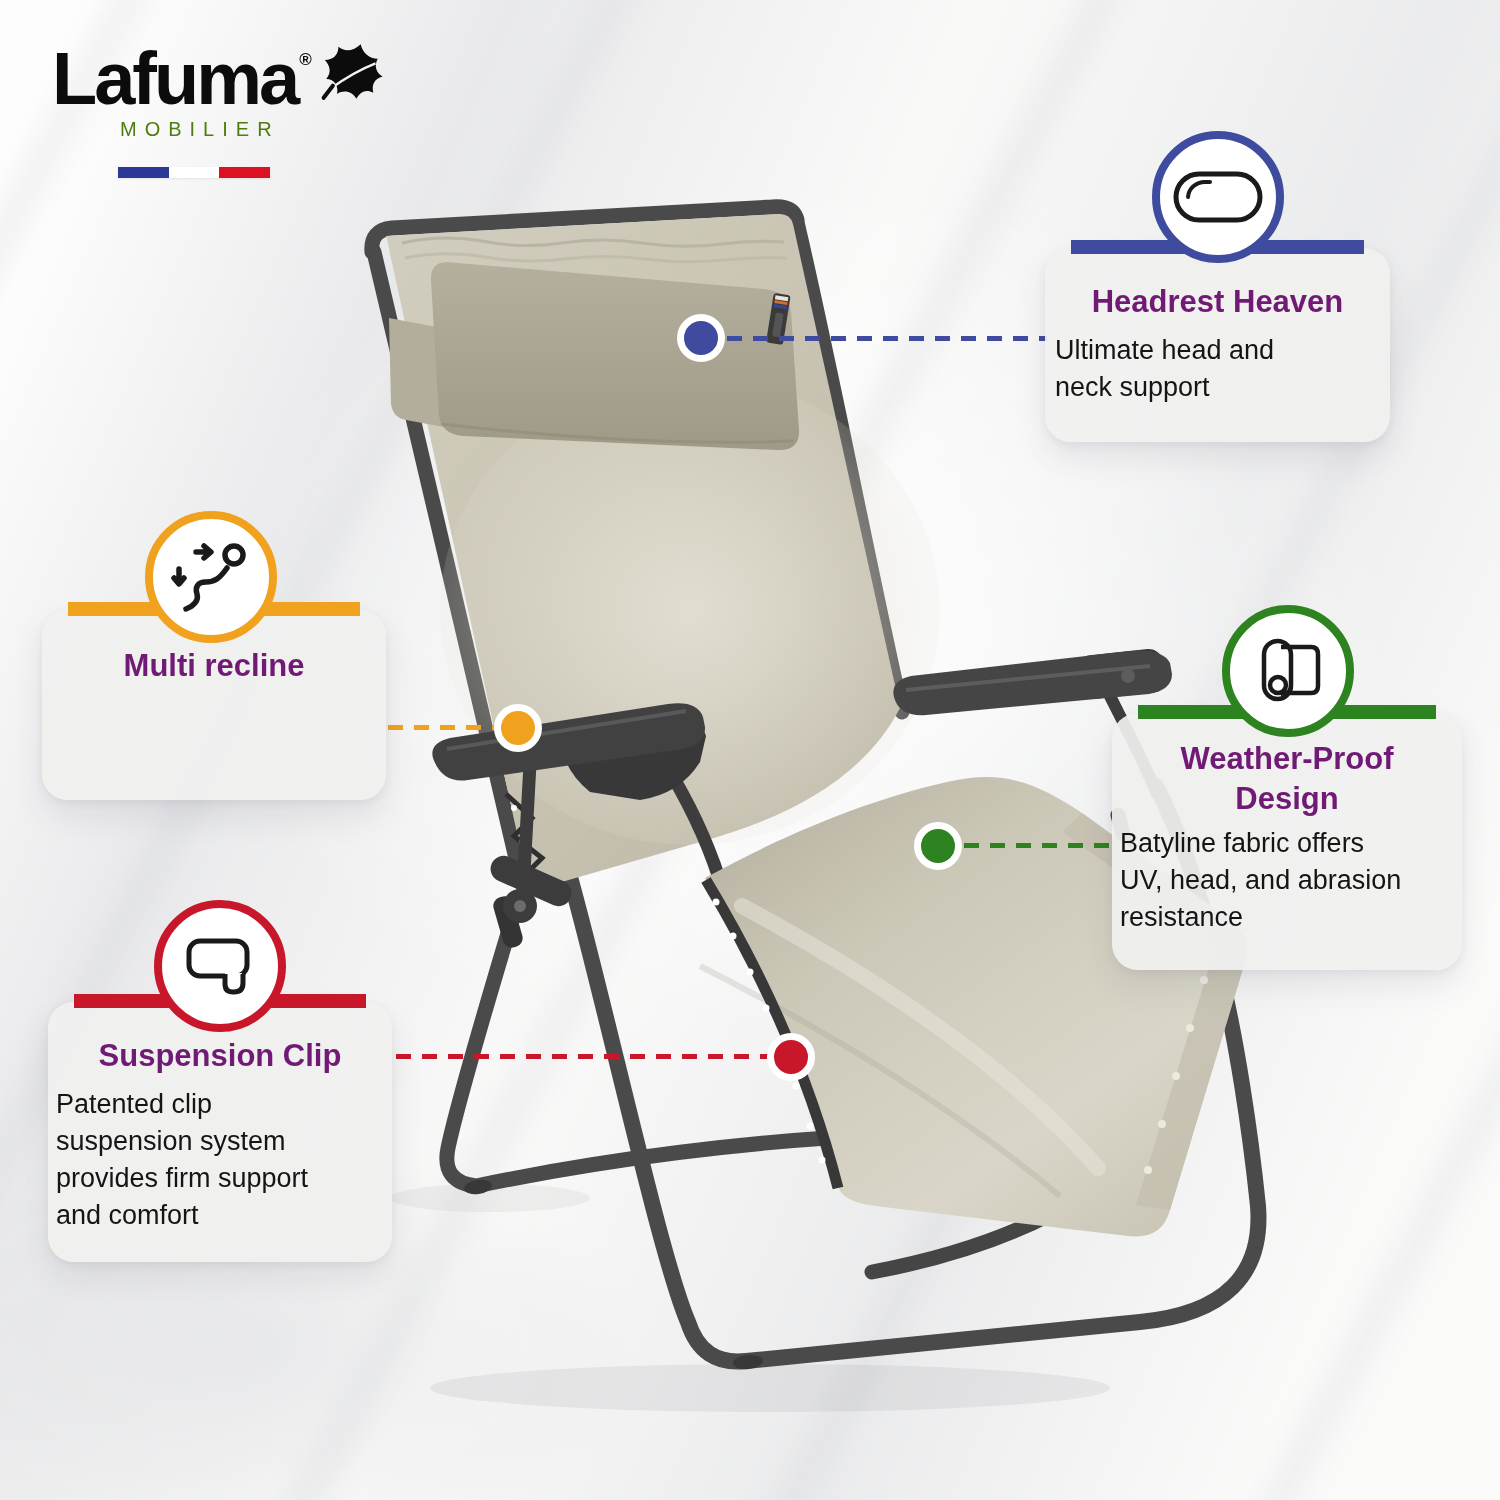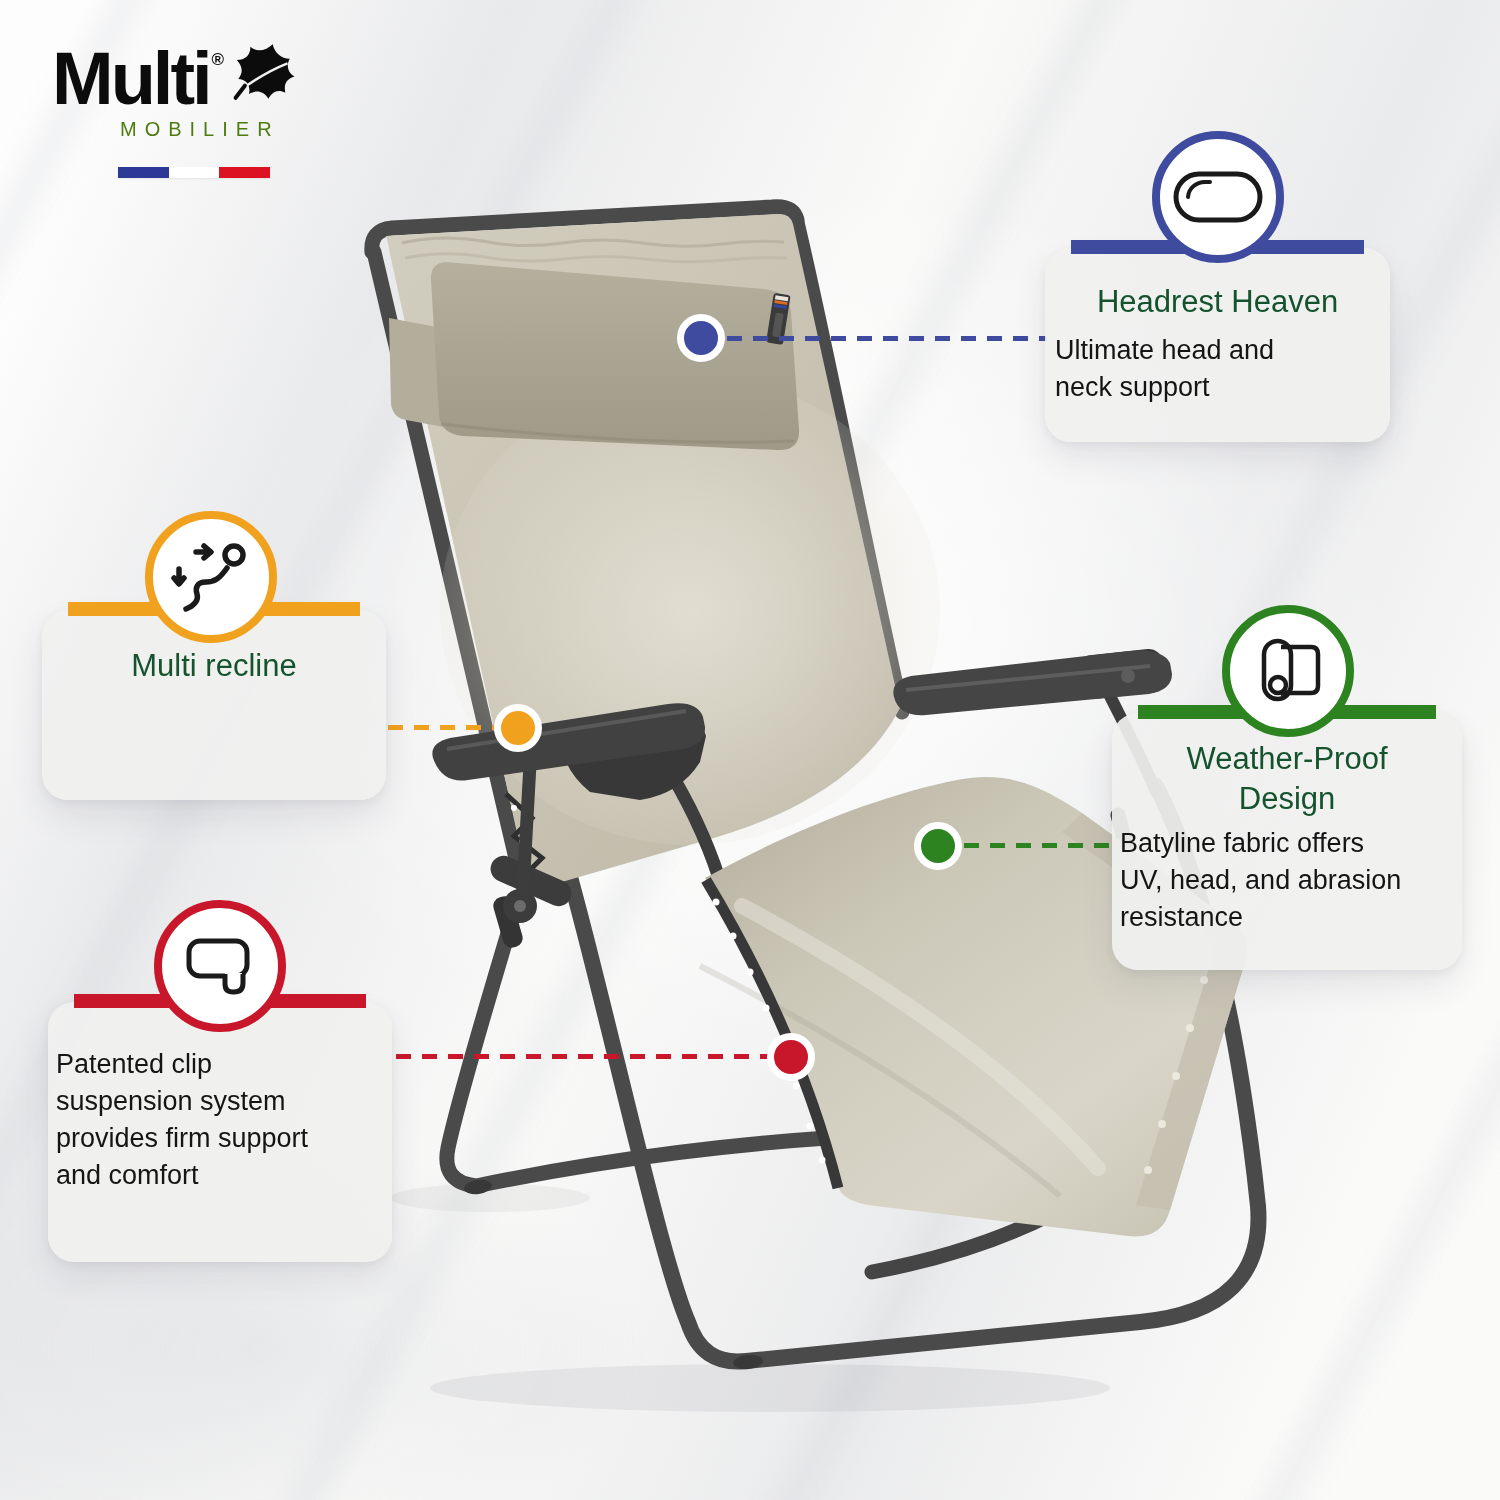--- a/index.html
+++ b/index.html
@@ -37,21 +37,21 @@
   .flag .f-b{width:51px;}
   .flag .f-w{width:50px;background:#fff;}
   .flag .f-r{width:51px;}
 
   
   .card{position:absolute;z-index:5;background:rgba(240,240,239,.93);
     border-radius:26px;box-sizing:border-box;
     box-shadow:0 16px 32px rgba(70,70,84,.10), 0 3px 8px rgba(70,70,84,.07);}
   .bar{position:absolute;top:-8px;left:26px;right:26px;height:14px;background:var(--accent);}
   .title{margin:0;white-space:pre-line;text-align:center;
-    font-size:31px;line-height:40px;font-weight:400;color:#14532d;}
+    font-size:31px;line-height:40px;font-weight:700;color:#701a75;}
   .body{margin:10px 0 0;white-space:pre-line;
     font-size:27px;line-height:37px;font-weight:400;color:#151515;}
   .icon-circle{position:absolute;z-index:6;width:116px;height:116px;border-radius:50%;
     background:#fff;border:8px solid var(--accent);
     display:flex;align-items:center;justify-content:center;}
   .dash{position:absolute;z-index:3;height:5px;
     background:repeating-linear-gradient(90deg, var(--accent) 0 15px, rgba(0,0,0,0) 15px 26px);}
   .dot{position:absolute;z-index:4;width:34px;height:34px;border-radius:50%;
     background:var(--accent);border:7px solid #fff;}
 
@@ -182,21 +182,21 @@
 
     <path d="M1108,692 C1126,728 1144,762 1156,792" stroke="#3e3e3e" stroke-width="12" fill="none" stroke-linecap="round"></path>
     <rect x="1078" y="652" width="86" height="44" rx="14" fill="#383838" transform="rotate(-6 1121 674)"></rect>
     <path d="M894,697 Q890,681 911,676 L1130,651 Q1162,648 1170,663 L1172,674 Q1172,690 1149,694 L926,715 Q899,717 894,697 Z" fill="#454545"></path>
     <path d="M906,690 L1150,666" stroke="#636363" stroke-width="4" opacity=".8"></path>
     <circle cx="1128" cy="676" r="7" fill="#5d5d5d"></circle>
   </svg>
 
   <header class="logo">
     <div class="brand-row">
-      <span class="brand">Multi</span>
+      <span class="brand">Lafuma</span>
       <span class="reg">®</span>
       <svg class="leaf" width="64" height="66" viewBox="0 0 64 66">
         <g transform="rotate(14 32 33)">
           <path fill="#0c0c0c" d="M33,1 C37,9 45,13 53,11 C51,19 55,25 62,27 C55,31 53,37 57,45
                  C49,43 44,47 42,55 C36,49 28,49 22,55 C22,47 16,41 8,43
                  C12,35 8,29 2,25 C10,23 14,17 12,9 C20,13 28,9 33,1 Z"></path>
           <path d="M14,52 C24,40 38,26 52,16" stroke="#f2f2f1" stroke-width="2.4" fill="none"></path>
           <path d="M10,62 L16,48" stroke="#0c0c0c" stroke-width="4" fill="none" stroke-linecap="round"></path>
         </g>
       </svg>
@@ -264,18 +264,19 @@
 
   <div class="icon-circle circle-susp" style="--accent: #C8172B;">
     <svg width="72" height="64" viewBox="0 0 72 64" fill="none" stroke="#1a1a1a" stroke-width="5" stroke-linejoin="round">
       <rect x="5" y="7" width="58" height="35" rx="11" fill="#fff"></rect>
       <rect x="41" y="39" width="17" height="5" fill="#fff" stroke="none"></rect>
       <path d="M41 40 v10 q0 8 8 8 h1 q9 0 9 -9 v-9" fill="#fff"></path>
     </svg>
   </div>
   <section class="card card-susp" style="--accent: #C8172B;">
     <div class="bar"></div>
+    <h3 class="title">Suspension Clip</h3>
     <p class="body">Patented clip
 suspension system
 provides firm support
 and comfort</p>
   </section>
 </div>
 
 </body></html>

